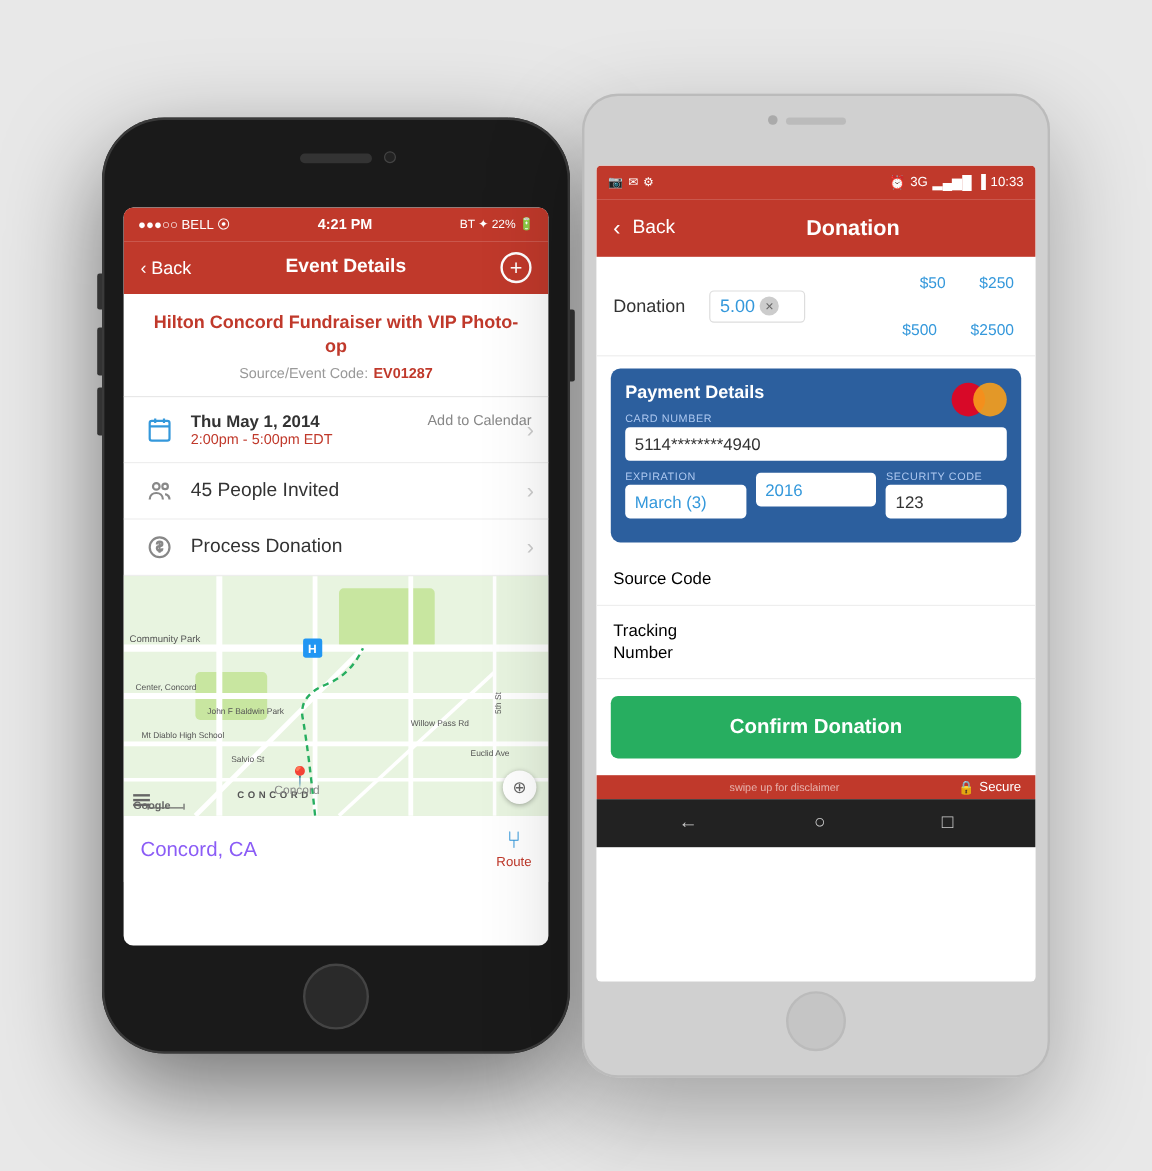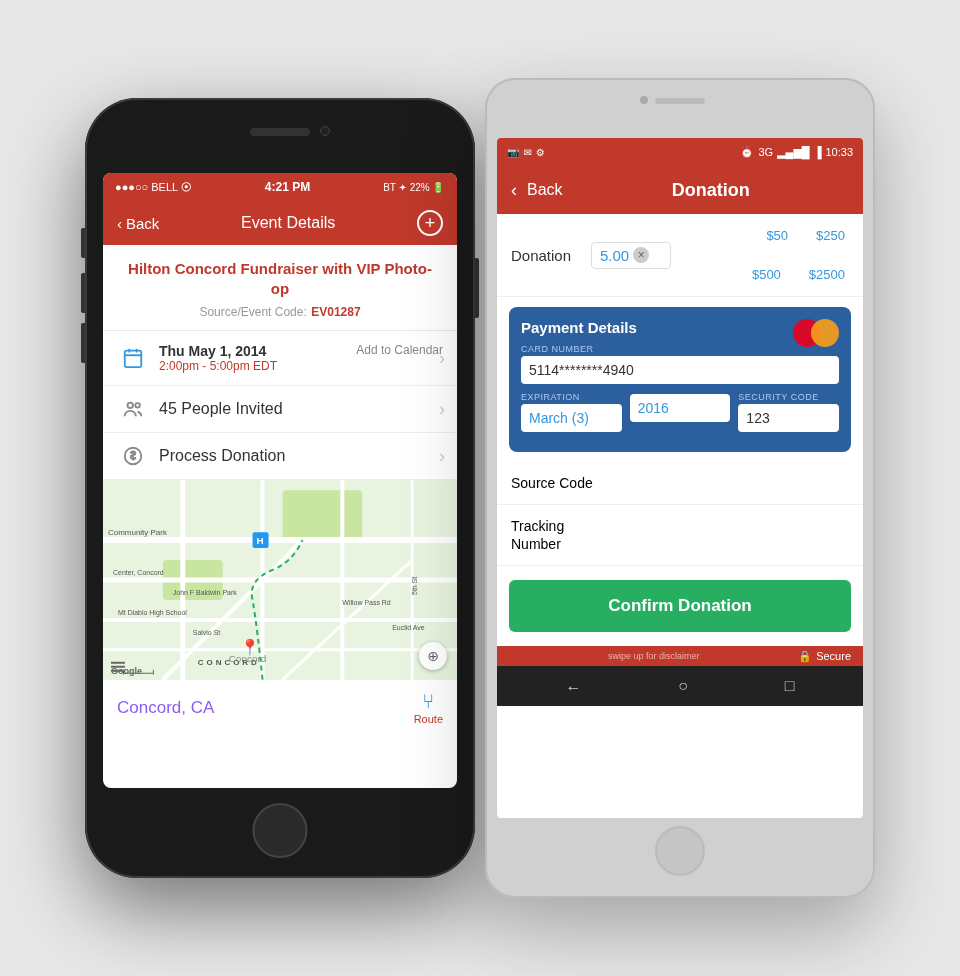--- a/index.html
+++ b/index.html
@@ -105,21 +105,21 @@
     }
     .nav-bar-black .back-btn {
       display: flex;
       align-items: center;
       gap: 4px;
       font-size: 15px;
       color: white;
     }
     .nav-bar-black .title {
       font-size: 16px;
-      font-weight: 400;
+      font-weight: 700;
     }
     .nav-bar-black .add-btn {
       width: 26px;
       height: 26px;
       border-radius: 50%;
       border: 2px solid white;
       display: flex;
       align-items: center;
       justify-content: center;
       font-size: 18px;

